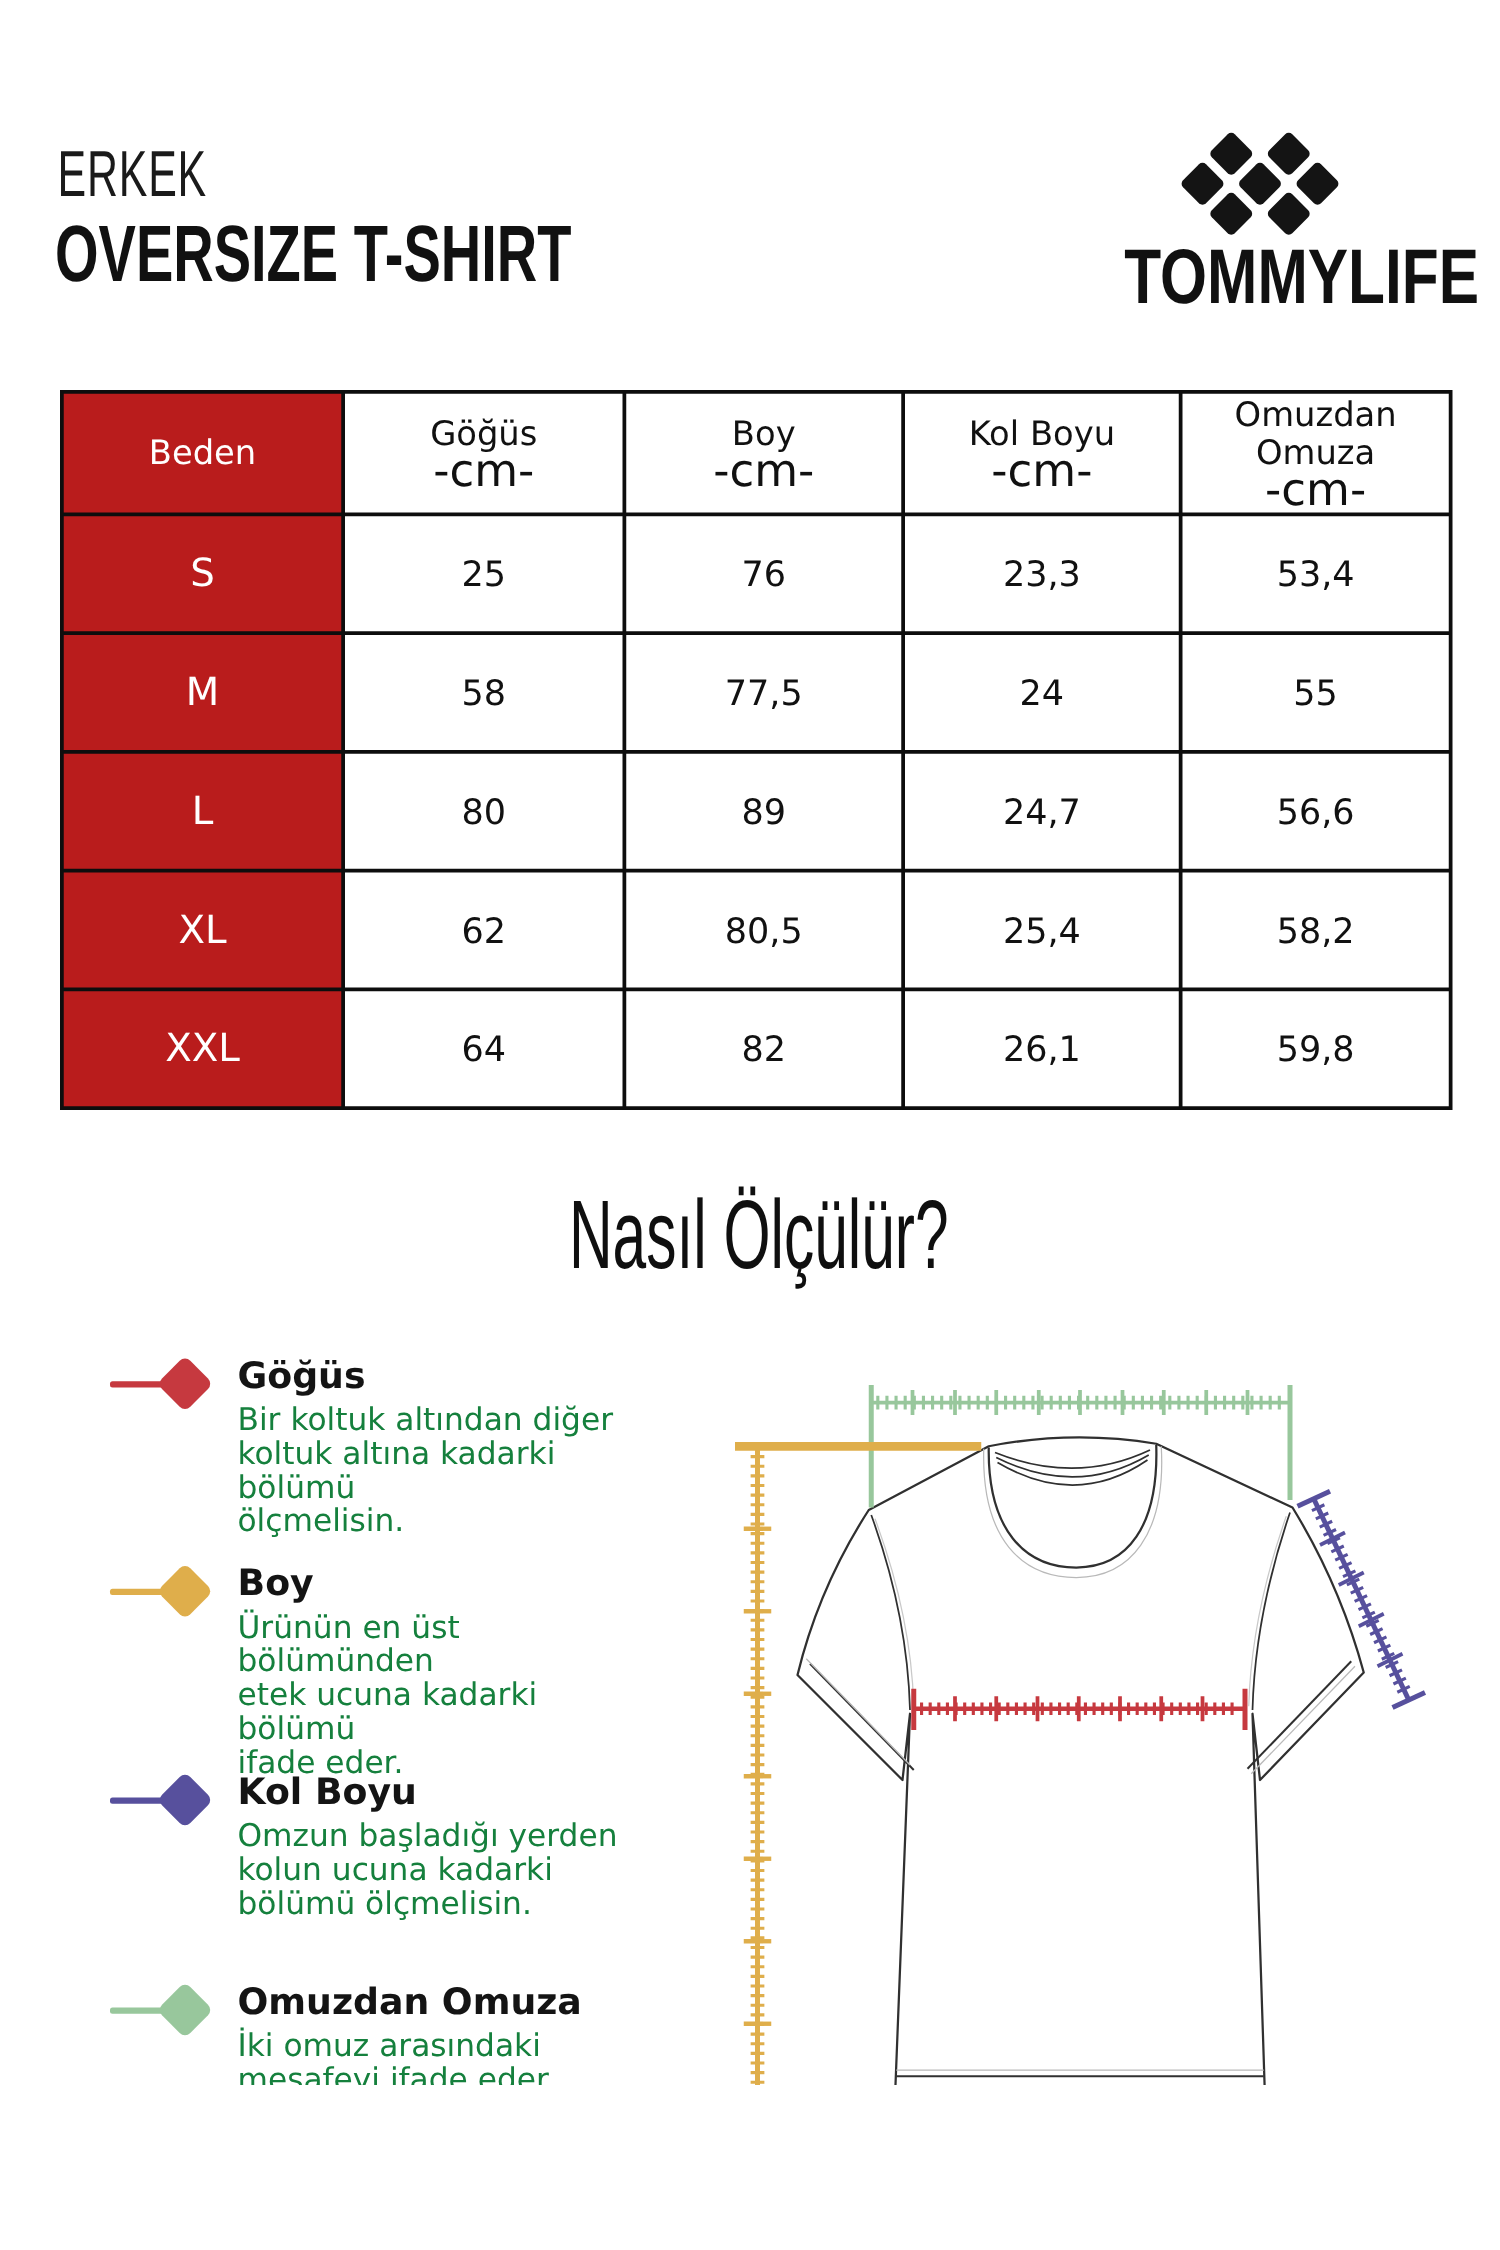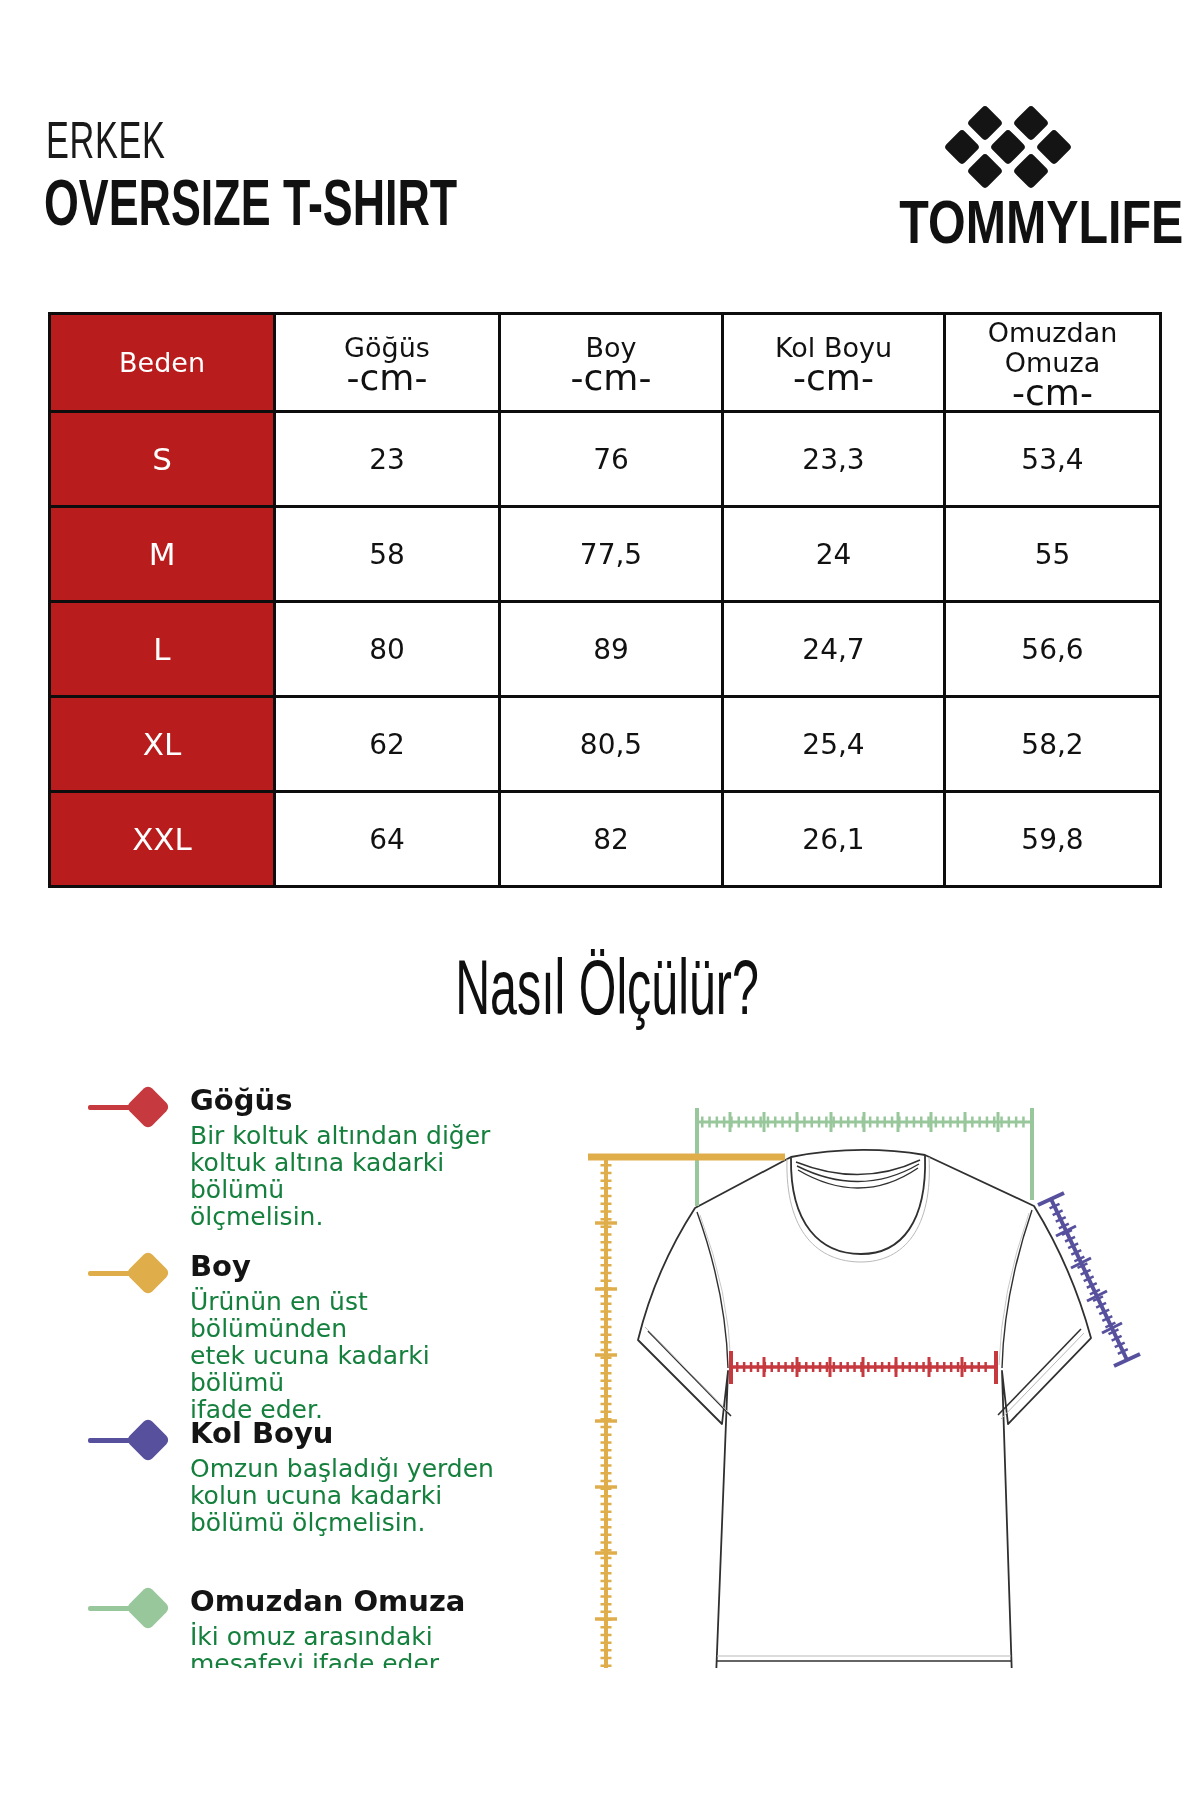--- a/index.html
+++ b/index.html
@@ -79,21 +79,21 @@
     <div class="cell">
       <span class="head-label">Kol Boyu</span>
       <span class="head-unit">-cm-</span>
     </div>
     <div class="cell">
       <span class="head-label">Omuzdan Omuza</span>
       <span class="head-unit">-cm-</span>
     </div>
 
     <div class="cell dark size-cell">S</div>
-    <div class="cell val-cell">23</div>
+    <div class="cell val-cell">25</div>
     <div class="cell val-cell">76</div>
     <div class="cell val-cell">23,3</div>
     <div class="cell val-cell">53,4</div>
 
     <div class="cell dark size-cell">M</div>
     <div class="cell val-cell">58</div>
     <div class="cell val-cell">77,5</div>
     <div class="cell val-cell">24</div>
     <div class="cell val-cell">55</div>
 

